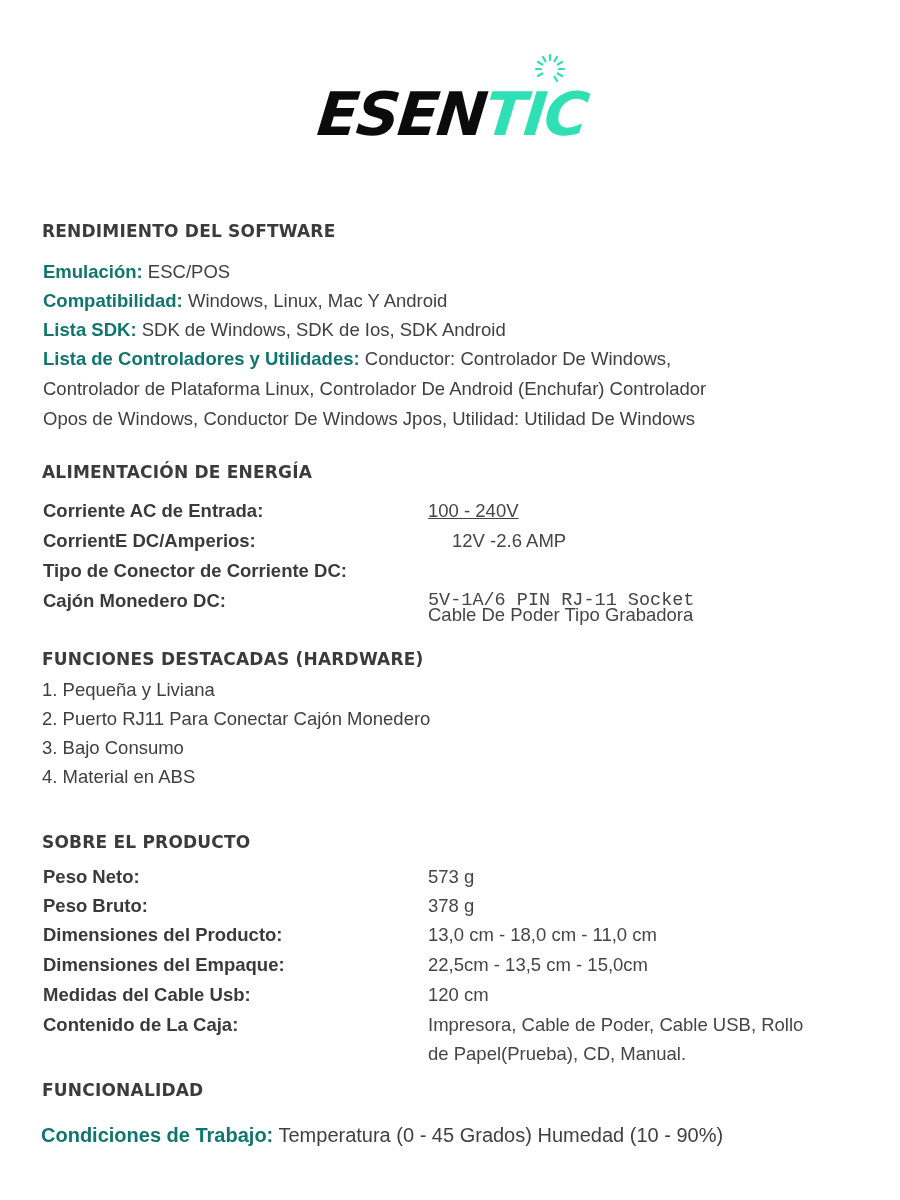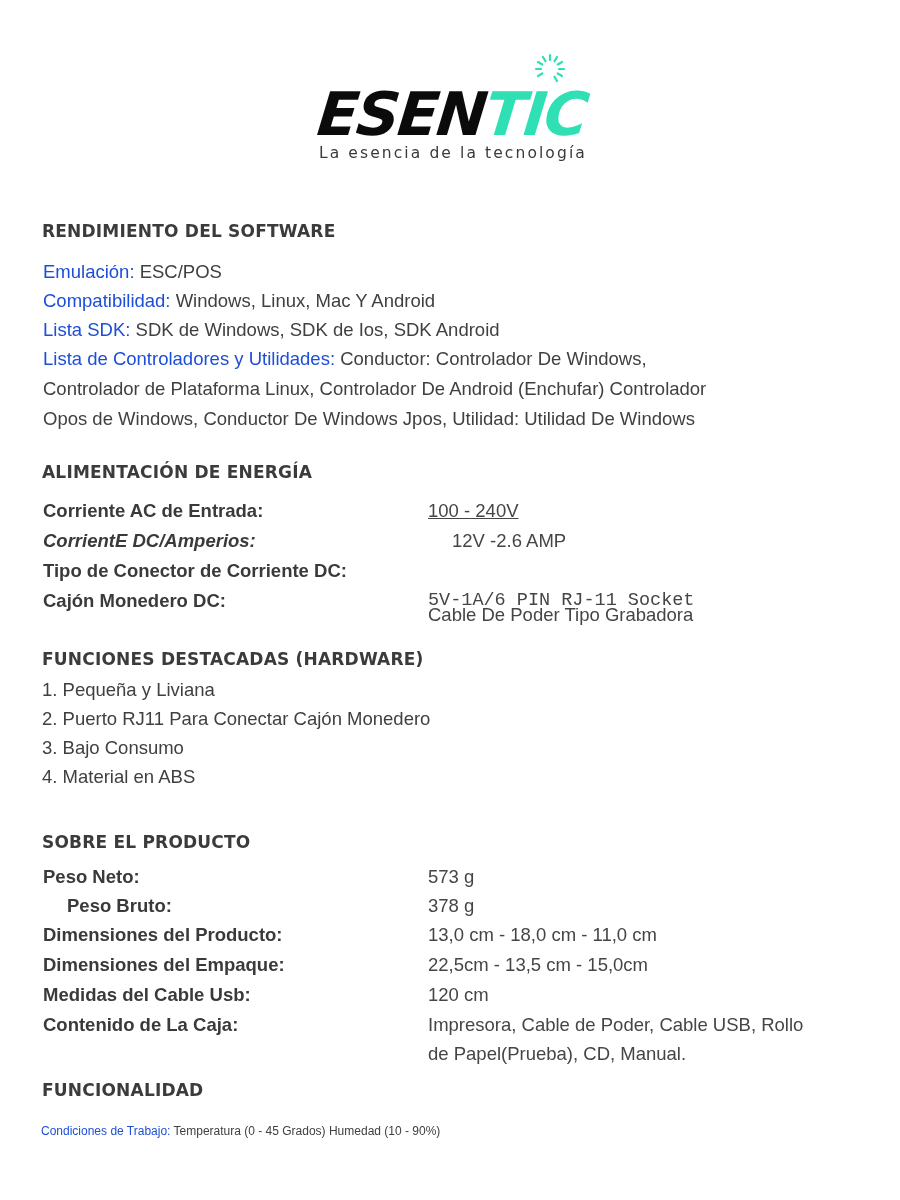--- a/index.html
+++ b/index.html
@@ -13,21 +13,21 @@
     .logo-black { color: #0b0b0b; }
     .logo-teal { color: #2ee0b4; }
     .logo-tagline { position: absolute; left: 1px; top: 86px; font-family: "DejaVu Sans", sans-serif;
                     font-size: 15.5px; letter-spacing: 2.1px; color: #3a3a3a; white-space: nowrap; }
     .logo-burst { position: absolute; left: 215px; top: -6px; width: 34px; height: 34px; }
 
     .section-title { position: absolute; left: 42px; font-family: "DejaVu Sans", sans-serif;
                      font-weight: bold; font-size: 17px; color: #3b3b3b; letter-spacing: 0.2px;
                      white-space: nowrap; }
     .line { position: absolute; left: 43px; font-size: 18.5px; color: #404040; white-space: nowrap; }
-    .line b { font-weight: normal; color: #1d4ed8; }
+    .line b { font-weight: bold; color: #0f766e; }
     .kv-label { position: absolute; left: 43px; font-size: 18.5px; font-weight: bold; color: #3a3a3a; white-space: nowrap; }
     .kv-value { position: absolute; left: 428px; font-size: 18.5px; color: #454545; white-space: nowrap; }
   </style>
 </head>
 <body>
 
 <div class="logo">
   <svg class="logo-burst" viewBox="0 0 34 34">
     <g stroke="#2ee0b4" stroke-width="2.2" stroke-linecap="round">
       <line x1="17" y1="3" x2="17" y2="8"></line>
@@ -38,56 +38,55 @@
       <line x1="24" y1="29" x2="21.5" y2="24.7"></line>
       <line x1="10" y1="5" x2="12.5" y2="9.3"></line>
       <line x1="5" y1="10" x2="9.3" y2="12.5"></line>
       <line x1="3" y1="17" x2="8" y2="17"></line>
       <line x1="5" y1="24" x2="9.3" y2="21.5"></line>
     </g>
   </svg>
   <div class="logo-word">
     <span class="logo-black">ESEN</span><span class="logo-teal">TIC</span>
   </div>
-  <div class="logo-tagline">La esencia de la tecnología</div>
 </div>
 
 <div class="section-title" style="top:221px;">RENDIMIENTO DEL SOFTWARE</div>
 <div class="line" style="top:261px;"><b>Emulación:</b> <span>ESC/POS</span></div>
 <div class="line" style="top:290px;"><b>Compatibilidad:</b> <span>Windows, Linux, Mac Y Android</span></div>
 <div class="line" style="top:319px;"><b>Lista SDK:</b> <span>SDK de Windows, SDK de Ios, SDK Android</span></div>
 <div class="line" style="top:348px;"><b>Lista de Controladores y Utilidades:</b> <span>Conductor: Controlador De Windows,</span></div>
 <div class="line" style="top:378px;">Controlador de Plataforma Linux, Controlador De Android (Enchufar) Controlador</div>
 <div class="line" style="top:408px;">Opos de Windows, Conductor De Windows Jpos, Utilidad: Utilidad De Windows</div>
 
 <div class="section-title" style="top:462px;">ALIMENTACIÓN DE ENERGÍA</div>
 <div class="kv-label" style="top:500px;">Corriente AC de Entrada:</div>
 <div class="kv-value" style="top:500px;text-decoration:underline;">100 - 240V</div>
-<div class="kv-label" style="top:530px;font-style:italic;">CorrientE DC/Amperios:</div>
+<div class="kv-label" style="top:530px;">CorrientE DC/Amperios:</div>
 <div class="kv-value" style="top:530px;margin-left:24px;">12V -2.6 AMP</div>
 <div class="kv-label" style="top:560px;">Tipo de Conector de Corriente DC:</div>
 <div class="kv-value" style="top:560px;margin-top:44px;">Cable De Poder Tipo Grabadora</div>
 <div class="kv-label" style="top:590px;">Cajón Monedero DC:</div>
 <div class="kv-value" style="top:590px;font-family:Liberation Mono, monospace;">5V-1A/6 PIN RJ-11 Socket</div>
 
 <div class="section-title" style="top:649px;">FUNCIONES DESTACADAS (HARDWARE)</div>
 <div class="line" style="top:679px; left:42px;">1. Pequeña y Liviana</div>
 <div class="line" style="top:708px; left:42px;">2. Puerto RJ11 Para Conectar Cajón Monedero</div>
 <div class="line" style="top:737px; left:42px;">3. Bajo Consumo</div>
 <div class="line" style="top:766px; left:42px;">4. Material en ABS</div>
 
 <div class="section-title" style="top:832px;">SOBRE EL PRODUCTO</div>
 <div class="kv-label" style="top:866px;">Peso Neto:</div>
 <div class="kv-value" style="top:866px;">573 g</div>
-<div class="kv-label" style="top:895px;margin-left:24px;">Peso Bruto:</div>
+<div class="kv-label" style="top:895px;">Peso Bruto:</div>
 <div class="kv-value" style="top:895px;">378 g</div>
 <div class="kv-label" style="top:924px;">Dimensiones del Producto:</div>
 <div class="kv-value" style="top:924px;">13,0 cm - 18,0 cm - 11,0 cm</div>
 <div class="kv-label" style="top:954px;">Dimensiones del Empaque:</div>
 <div class="kv-value" style="top:954px;">22,5cm - 13,5 cm - 15,0cm</div>
 <div class="kv-label" style="top:984px;">Medidas del Cable Usb:</div>
 <div class="kv-value" style="top:984px;">120 cm</div>
 <div class="kv-label" style="top:1014px;">Contenido de La Caja:</div>
 <div class="kv-value" style="top:1014px;">Impresora, Cable de Poder, Cable USB, Rollo</div>
 <div class="kv-value" style="top:1043px;">de Papel(Prueba), CD, Manual.</div>
 
 <div class="section-title" style="top:1080px;">FUNCIONALIDAD</div>
-<div class="line" style="top:1124px; left:41px; font-size:12px;"><b>Condiciones de Trabajo:</b> <span>Temperatura (0 - 45 Grados) Humedad (10 - 90%)</span></div>
+<div class="line" style="top:1124px; left:41px; font-size:20px;"><b>Condiciones de Trabajo:</b> <span>Temperatura (0 - 45 Grados) Humedad (10 - 90%)</span></div>
 
 </body></html>

